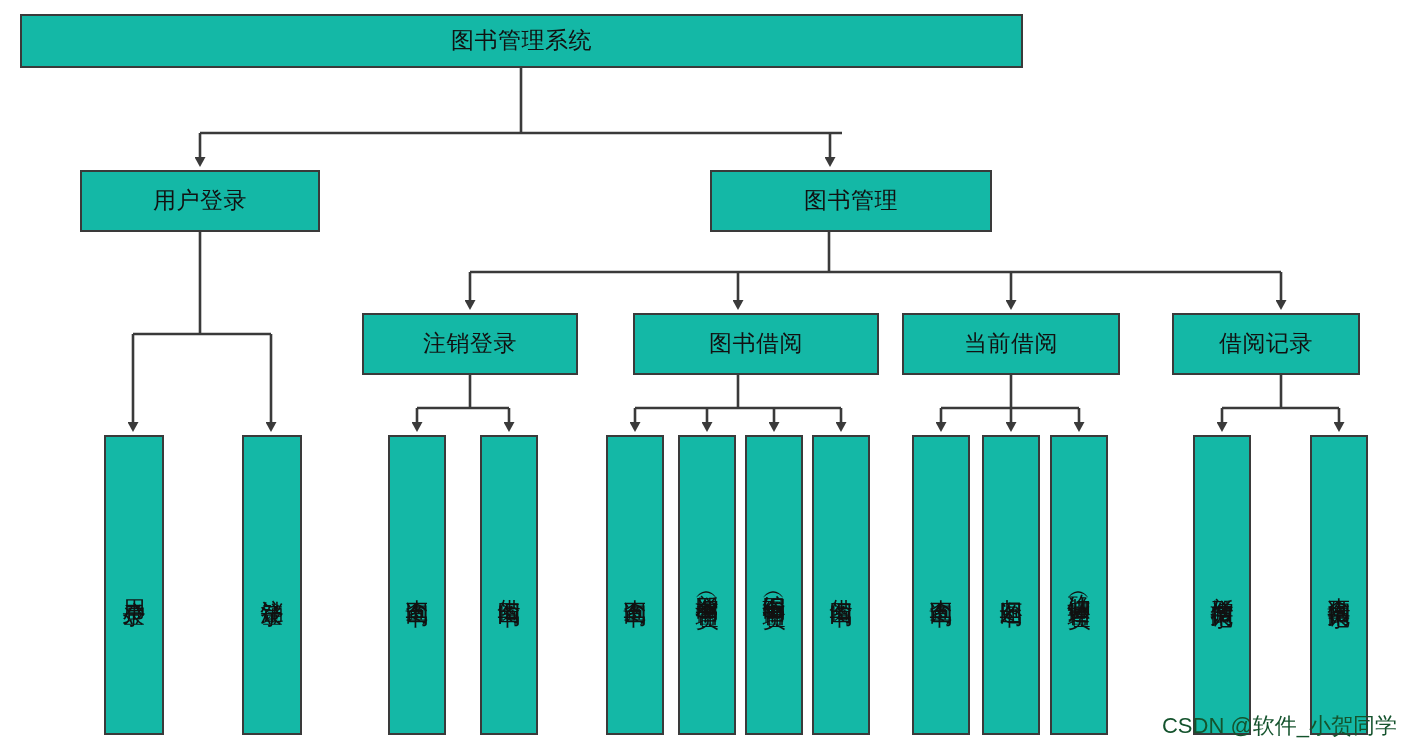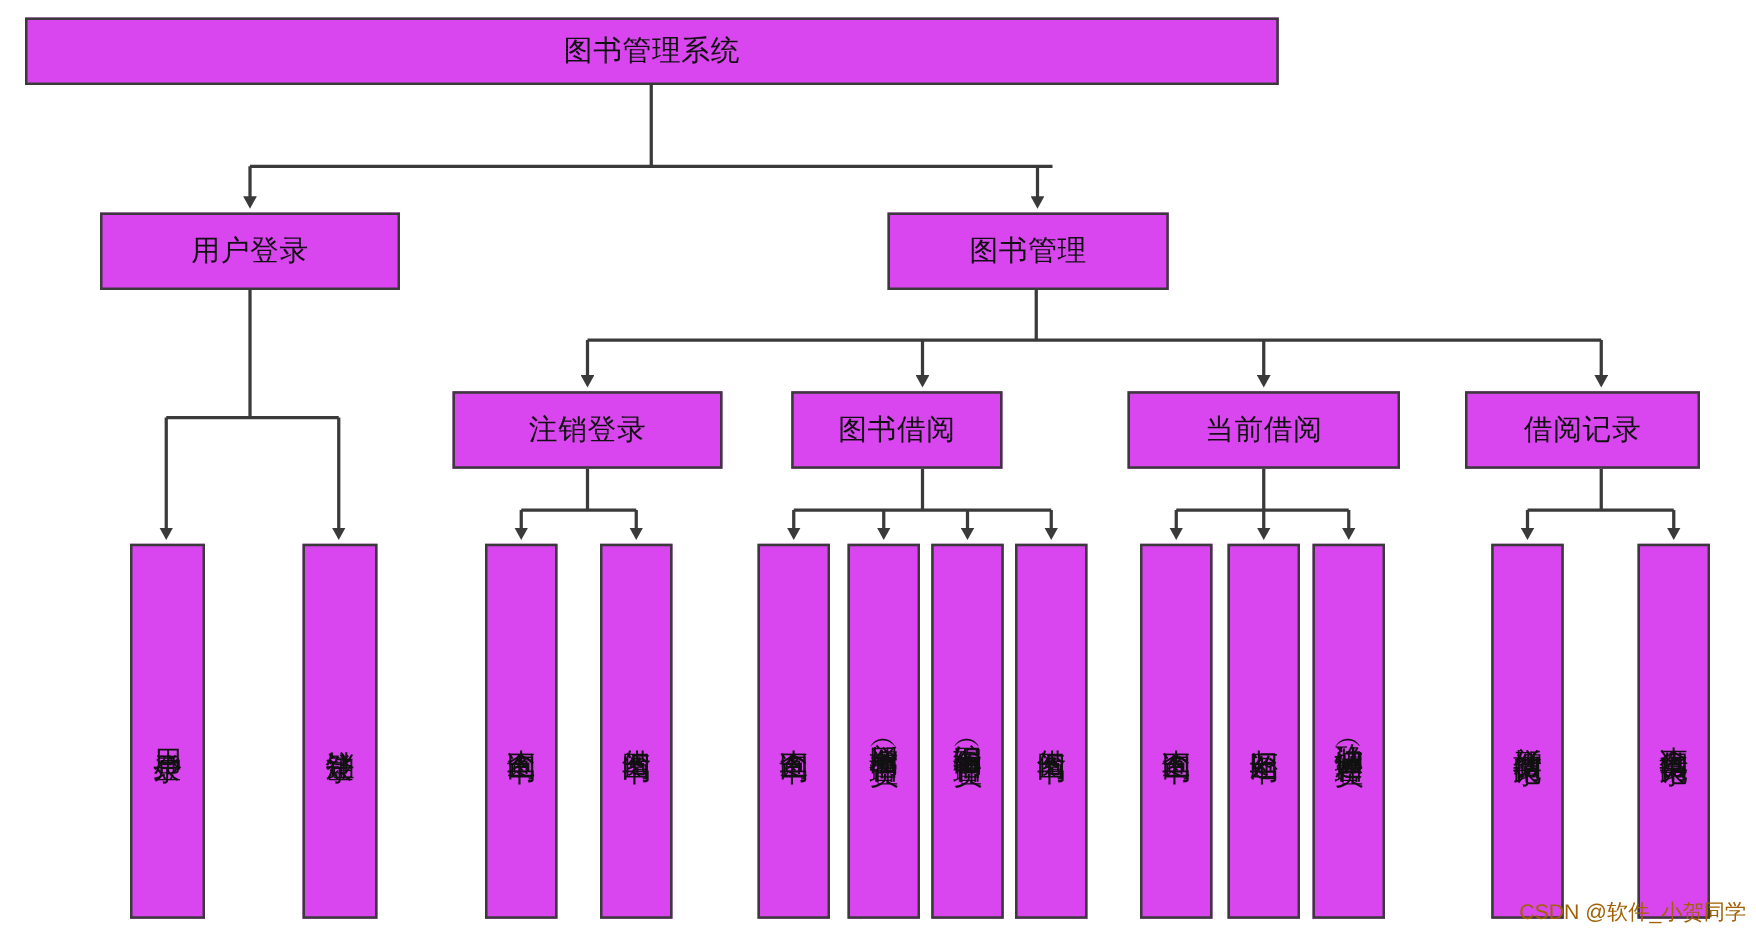--- a/index.html
+++ b/index.html
@@ -21,21 +21,21 @@
     position: absolute;
     left: 0;
     top: 0;
     width: 1405px;
     height: 747px;
     pointer-events: none;
   }
   .node {
     position: absolute;
     box-sizing: border-box;
-    background: #d946ef;
+    background: #14b8a6;
     border: 2.5px solid #3a3a3a;
     display: flex;
     align-items: center;
     justify-content: center;
     color: #111111;
     z-index: 2;
   }
   .node.horizontal {
     font-size: 23px;
     letter-spacing: 0.5px;
@@ -53,22 +53,22 @@
   .node.vertical .vtext {
     writing-mode: vertical-rl;
     text-orientation: upright;
     display: block;
     white-space: nowrap;
   }
   #watermark {
     position: absolute;
     right: 8px;
     bottom: 6px;
-    font-size: 17px;
-    color: #a16207;
+    font-size: 22px;
+    color: #14532d;
     z-index: 5;
     white-space: nowrap;
     font-family: "Liberation Sans", "DejaVu Sans", sans-serif;
   }
 </style>
 </head>
 <body>
 
 <div id="canvas">
 
@@ -122,28 +122,28 @@
     </g>
   </svg>
 
   <div class="node horizontal" style="left:20px;top:14px;width:1003px;height:54px;">
     <span>图书管理系统</span>
   </div>
 
   <div class="node horizontal" style="left:80px;top:170px;width:240px;height:62px;">
     <span>用户登录</span>
   </div>
-  <div class="node horizontal" style="left:710px;top:170px;width:225px;height:62px;">
+  <div class="node horizontal" style="left:710px;top:170px;width:282px;height:62px;">
     <span>图书管理</span>
   </div>
 
   <div class="node horizontal" style="left:362px;top:313px;width:216px;height:62px;">
     <span>注销登录</span>
   </div>
-  <div class="node horizontal" style="left:633px;top:313px;width:169px;height:62px;align-items:center;">
+  <div class="node horizontal" style="left:633px;top:313px;width:246px;height:62px;align-items:center;">
     <span>图书借阅</span>
   </div>
   <div class="node horizontal" style="left:902px;top:313px;width:218px;height:62px;justify-content:center;">
     <span>当前借阅</span>
   </div>
   <div class="node horizontal" style="left:1172px;top:313px;width:188px;height:62px;">
     <span>借阅记录</span>
   </div>
 
   <div class="node vertical" style="left:104px;top:435px;width:60px;height:300px;">

